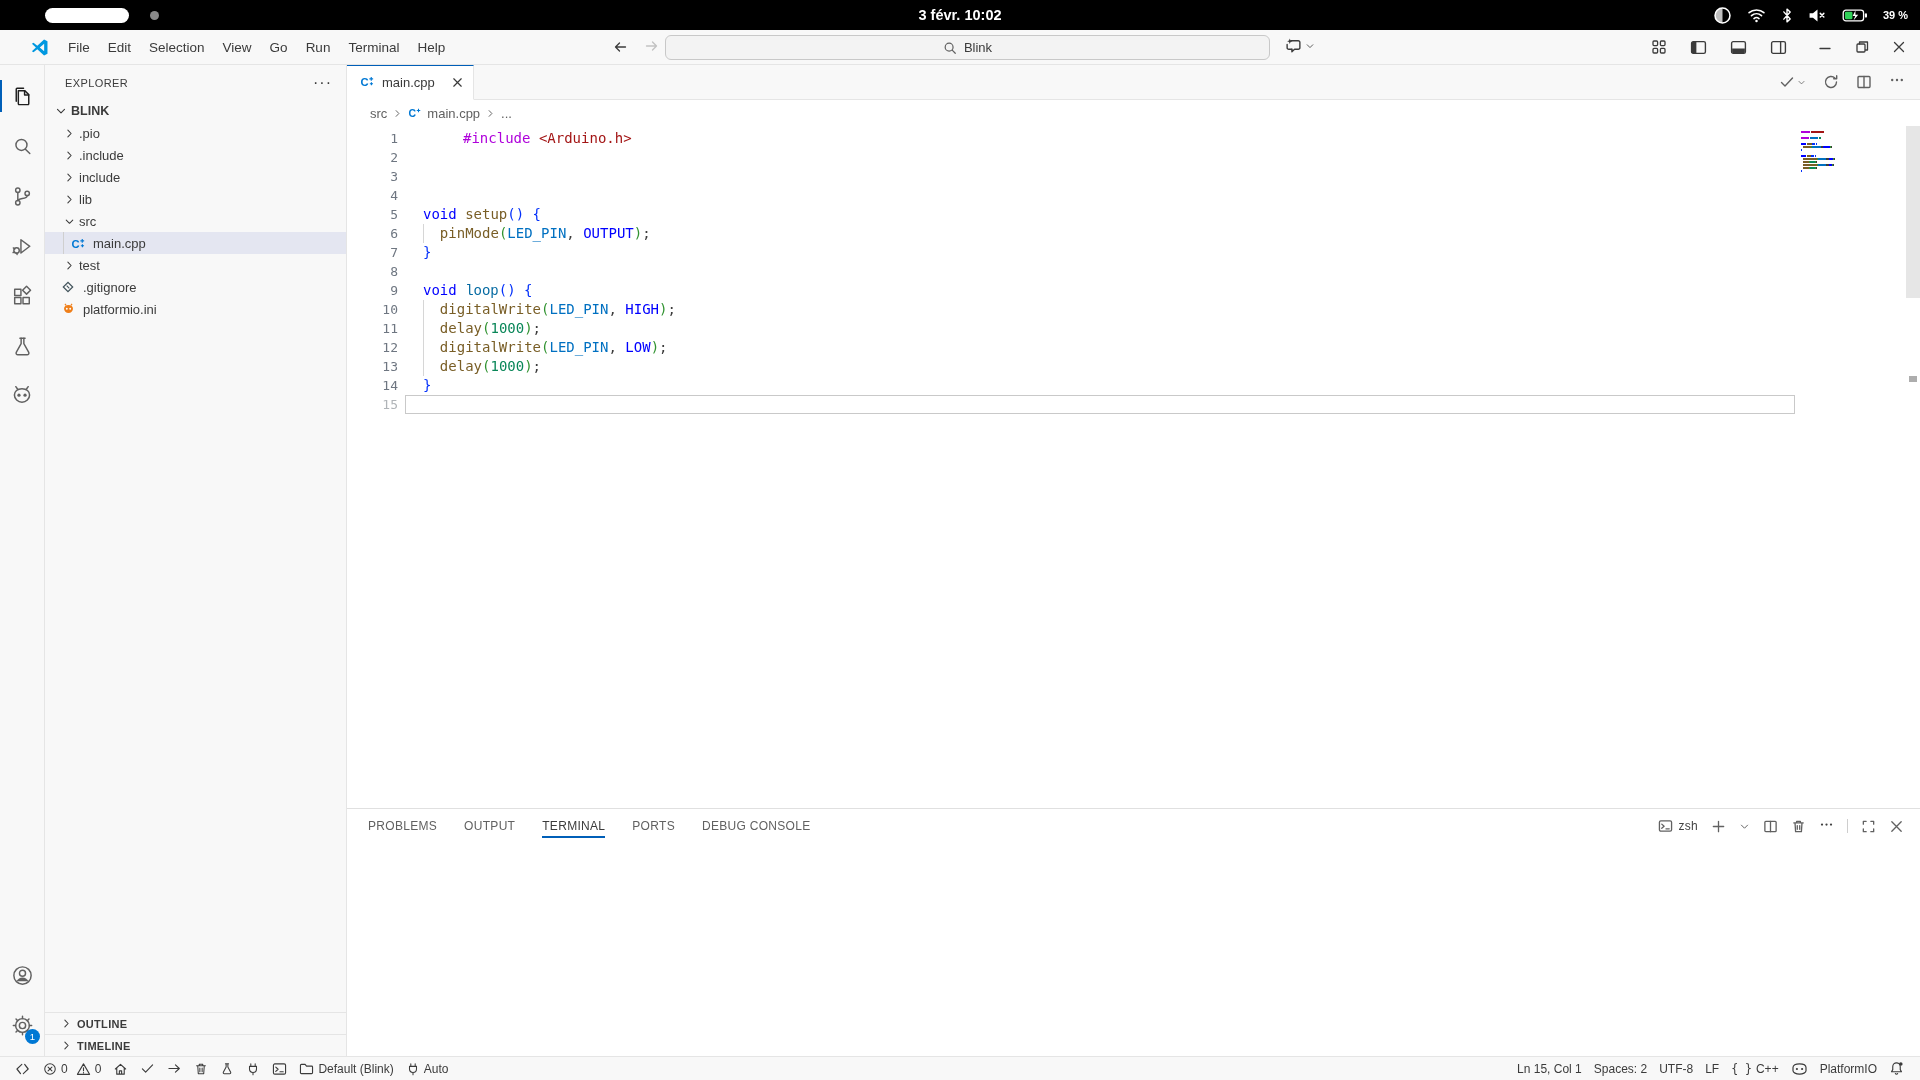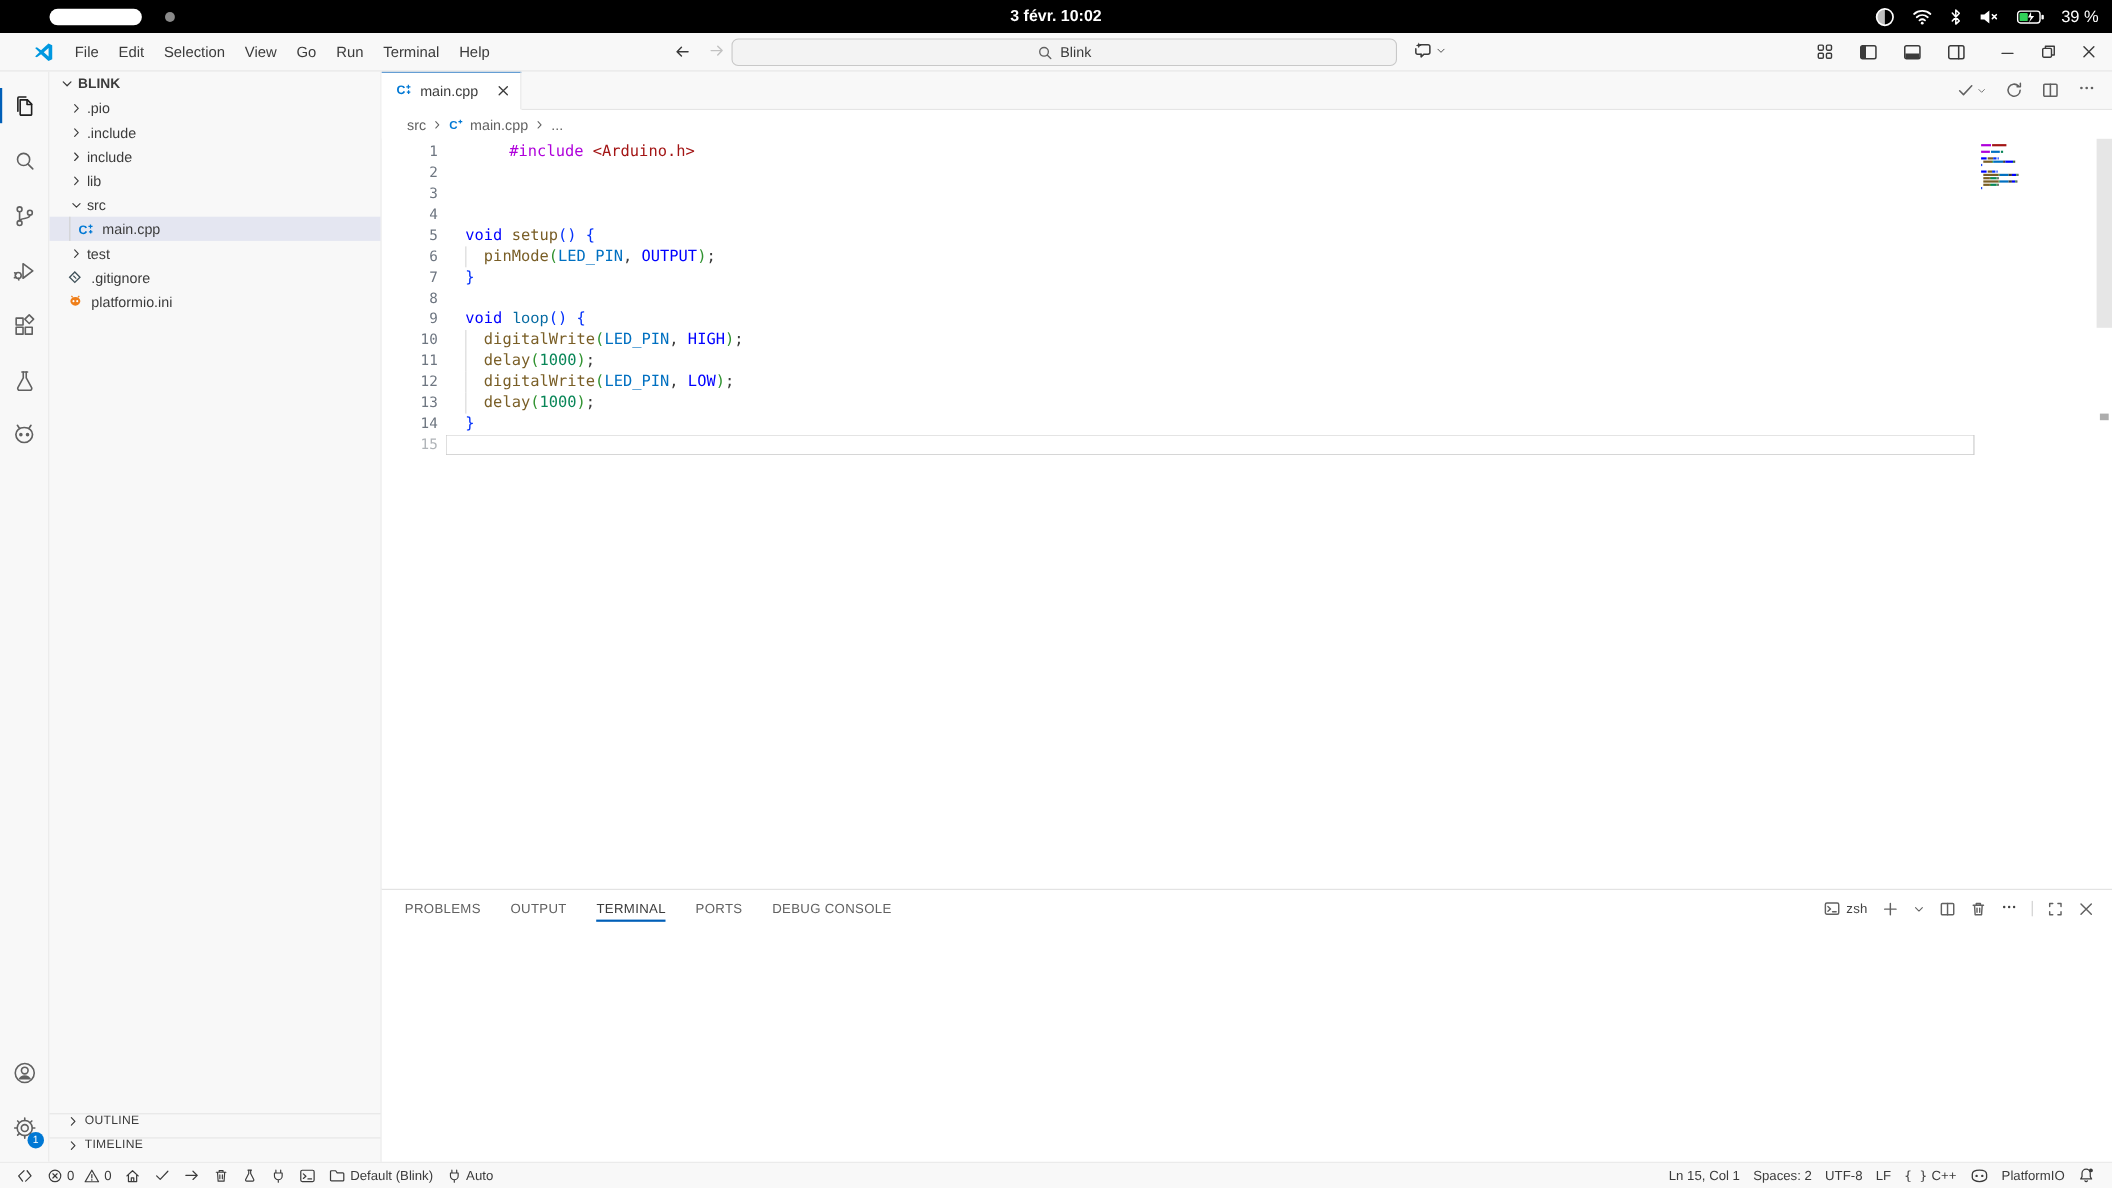--- a/index.html
+++ b/index.html
@@ -8,21 +8,21 @@
   .screen{position:relative;width:1920px;height:1080px;background:#fff;overflow:hidden;
           font-family:"Liberation Sans","DejaVu Sans",sans-serif;color:#3b3b3b;}
   
   .sysbar{position:relative;height:30px;background:#000;color:#fff;}
   .sys-pill{position:absolute;left:45px;top:8px;width:84px;height:15px;background:#fff;border-radius:8px;}
   .sys-dot{position:absolute;left:150px;top:11px;width:9px;height:9px;background:#8a8a8a;border-radius:50%;}
   .sys-clock{position:absolute;left:0;right:0;top:0;height:30px;display:flex;align-items:center;justify-content:center;
              font-weight:bold;font-size:14.5px;}
   .sys-right{position:absolute;right:12px;top:0;height:30px;display:flex;align-items:center;gap:15px;}
   .sys-right svg{display:block;}
-  .batt-pct{font-size:15px;font-weight:normal;}
+  .batt-pct{font-size:11px;font-weight:bold;}
   
   .titlebar{position:relative;height:35px;background:#f8f8f8;border-bottom:1px solid #e5e5e5;
             display:flex;align-items:center;font-size:13.5px;}
   .vs-logo{margin:0 10px 0 30px;display:flex;}
   .menu{padding:3px 9px;border-radius:5px;color:#3b3b3b;text-align:center;}
   .tb-nav{position:absolute;left:612px;top:0;height:34px;display:flex;align-items:center;gap:16px;}
   .searchbox{position:absolute;left:665px;top:5px;width:605px;height:25px;background:#f3f3f3;
              border:1px solid #c8c8c8;border-radius:6px;display:flex;align-items:center;justify-content:center;
              gap:7px;font-size:13px;color:#3b3b3b;}
   .tb-chat{position:absolute;left:1285px;top:7px;display:flex;align-items:center;gap:3px;}
@@ -50,22 +50,22 @@
   .trow .twist{width:16px;height:16px;flex:none;display:flex;align-items:center;justify-content:center;}
   .trow .ficon{width:16px;height:16px;flex:none;display:flex;align-items:center;justify-content:center;margin-right:5px;}
   .trow.root{padding-left:8px;font-weight:bold;font-size:12.5px;}
   .trow.folder{padding-left:16px;}
   .trow.file-root{padding-left:15px;text-align:center;}
   .trow.file-src{padding-left:25px;position:relative;}
   .trow.file-src::before{content:"";position:absolute;left:18px;top:0;bottom:0;width:1px;background:#cfcfcf;}
   .trow.selected{background:#e4e6f1;}
   .trow .lbl{margin-left:2px;}
   .sb-sections{margin-top:auto;}
-  .sb-section{height:22px;border-top:1px solid #e5e5e5;display:flex;padding-left:15px;
-              font-weight:normal;font-size:11px;letter-spacing:.3px;gap:4px;}
+  .sb-section{height:22px;border-top:1px solid #e5e5e5;display:flex;align-items:center;padding-left:15px;
+              font-weight:bold;font-size:11px;letter-spacing:.3px;gap:4px;}
   
   .right-col{flex:1;display:flex;flex-direction:column;min-width:0;}
   .editor-col{height:743px;display:flex;flex-direction:column;background:#fff;}
   .tabbar{height:35px;flex:none;display:flex;background:#f8f8f8;border-bottom:1px solid #e5e5e5;}
   .tab{width:127px;display:flex;align-items:center;gap:7px;padding:0 9px 0 13px;font-size:13px;background:#fff;
        border-top:1px solid var(--accent);border-right:1px solid #e5e5e5;margin-bottom:-1px;border-bottom:1px solid #fff;}
   .tab .close{margin-left:auto;display:flex;}
   .ed-actions{margin-left:auto;display:flex;align-items:center;gap:17px;padding-right:15px;}
   .breadcrumbs{height:26px;flex:none;display:flex;align-items:center;padding-left:23px;gap:5px;font-size:13px;color:#616161;background:#fff;}
   .code-area{position:relative;flex:1;overflow:hidden;padding-top:3px;}
@@ -314,20 +314,24 @@
               <circle cx="12" cy="12" r="3"></circle>
               <circle cx="12" cy="12" r="6.6"></circle>
               <path d="M12 3.2v2.2 M12 18.6v2.2 M3.2 12h2.2 M18.6 12h2.2 M5.8 5.8l1.6 1.6 M16.6 16.6l1.6 1.6 M18.2 5.8l-1.6 1.6 M7.4 16.6 5.8 18.2"></path>
             </svg>
           <span class="badge">1</span>
         </div>
       </div>
     </div>
 
     <div class="sidebar">
+      <div class="sb-header">
+        <span>EXPLORER</span>
+        <span class="dots">···</span>
+      </div>
       <div class="tree">
         <div class="trow root">
           <span class="twist">
               <svg width="14" height="14" viewBox="0 0 16 16" class="ic-d">
                 <path d="M4 6.2 8 10.2 12 6.2"></path>
               </svg>
             </span>
           <span class="lbl">BLINK</span>
         </div>
         <div class="trow folder">

